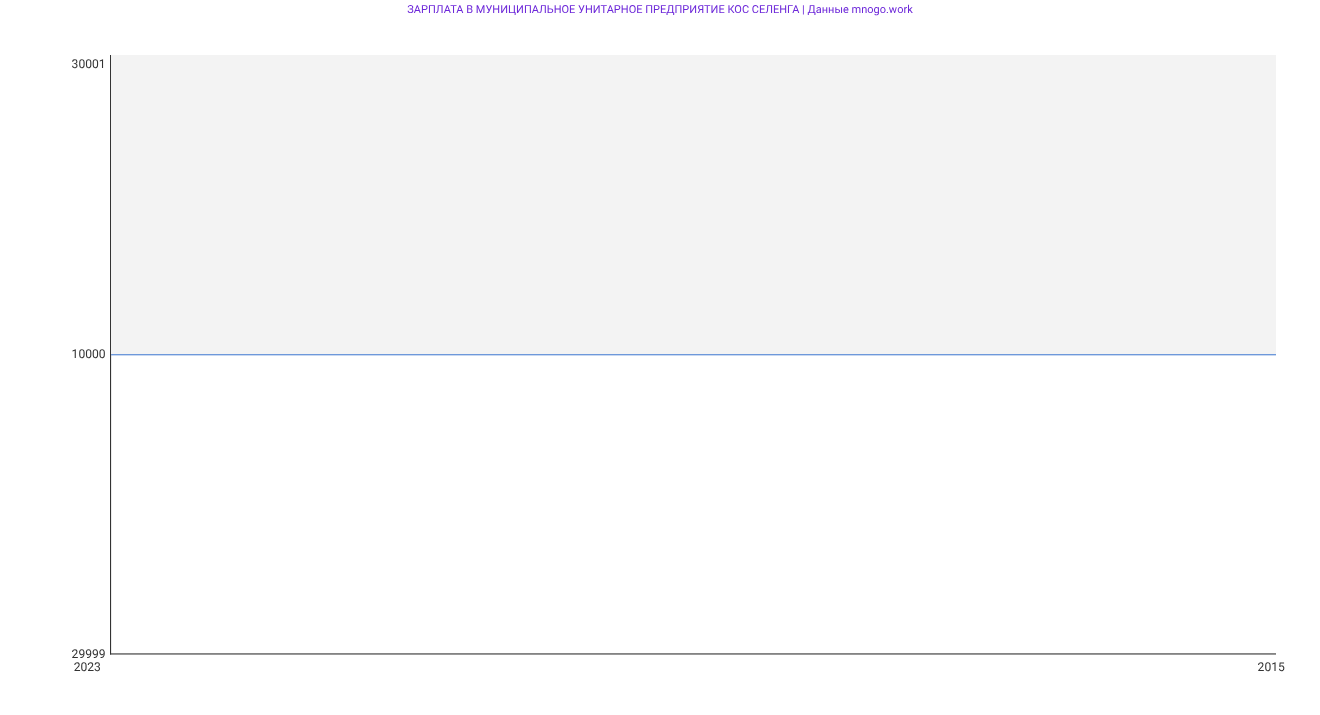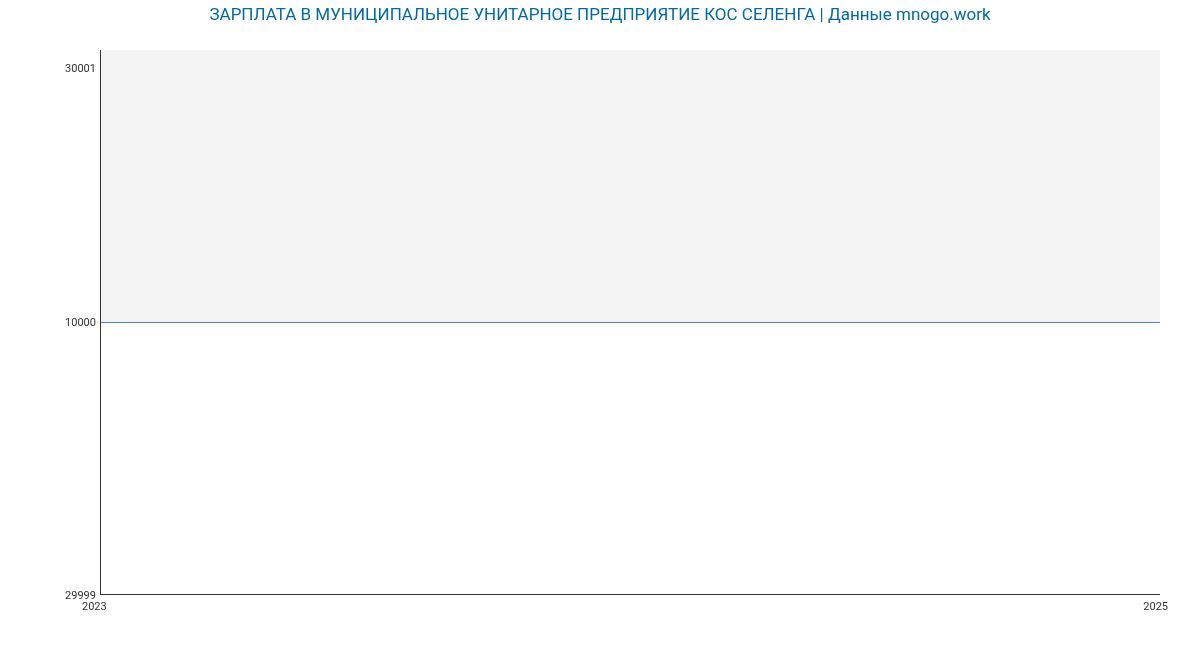--- a/index.html
+++ b/index.html
@@ -15,22 +15,22 @@
     position: relative;
     width: 1200px;
     height: 650px;
   }
   .chart-title {
     position: absolute;
     top: 4px;
     left: 0;
     width: 100%;
     text-align: center;
-    font-size: 17px;
-    color: #0369a1;
+    font-size: 10px;
+    color: #6d28d9;
     font-weight: 400;
   }
   .plot-area {
     position: absolute;
     left: 100px;
     top: 50px;
     width: 1060px;
     height: 545px;
     border-left: 1px solid #333;
     border-bottom: 1px solid #333;
@@ -53,42 +53,42 @@
   }
   .y-tick {
     position: absolute;
     right: 1104px;
     font-size: 11px;
     color: #333;
     text-align: right;
     transform: translateY(-50%);
     width: 60px;
   }
-  .y-tick-top { top: 68px; }
+  .y-tick-top { top: 58px; }
   .y-tick-mid { top: 322px; }
   .y-tick-bot { top: 595px; text-align: right; }
   .x-tick {
     position: absolute;
     top: 600px;
     font-size: 11px;
     color: #333;
   }
-  .x-tick-left { left: 82px; text-align: right; }
+  .x-tick-left { left: 67px; text-align: right; }
   .x-tick-right { right: 32px; }
 </style>
 </head>
 <body>
 
 <div class="chart-container">
   <div class="chart-title">ЗАРПЛАТА В МУНИЦИПАЛЬНОЕ УНИТАРНОЕ ПРЕДПРИЯТИЕ КОС СЕЛЕНГА | Данные mnogo.work</div>
 
   <div class="y-tick y-tick-top">30001</div>
   <div class="y-tick y-tick-mid">10000</div>
   <div class="y-tick y-tick-bot">29999</div>
 
   <div class="plot-area">
     <div class="shaded-upper"></div>
     <div class="data-line"></div>
   </div>
 
   <div class="x-tick x-tick-left">2023</div>
-  <div class="x-tick x-tick-right">2025</div>
+  <div class="x-tick x-tick-right">2015</div>
 </div>
 
 </body></html>

